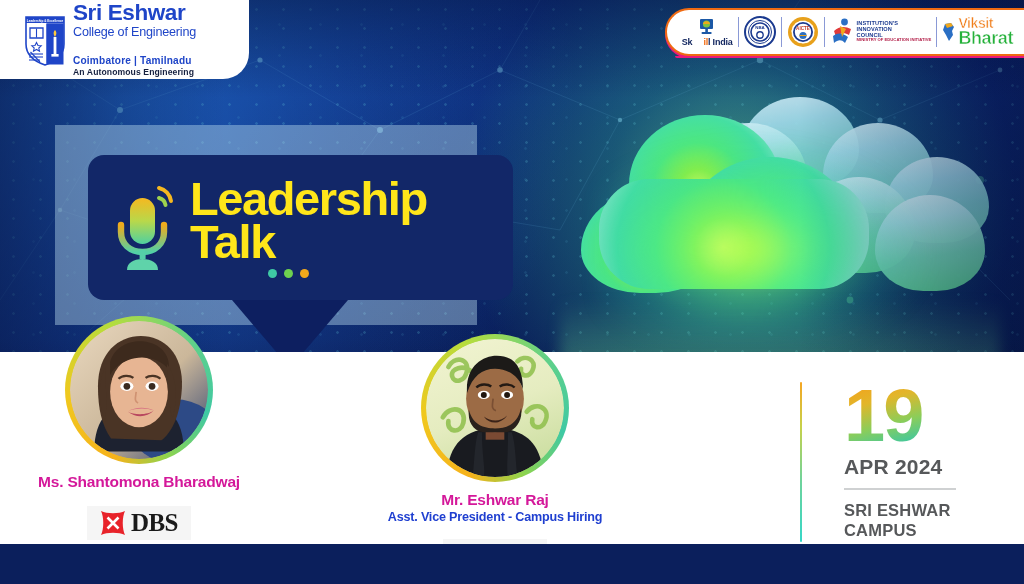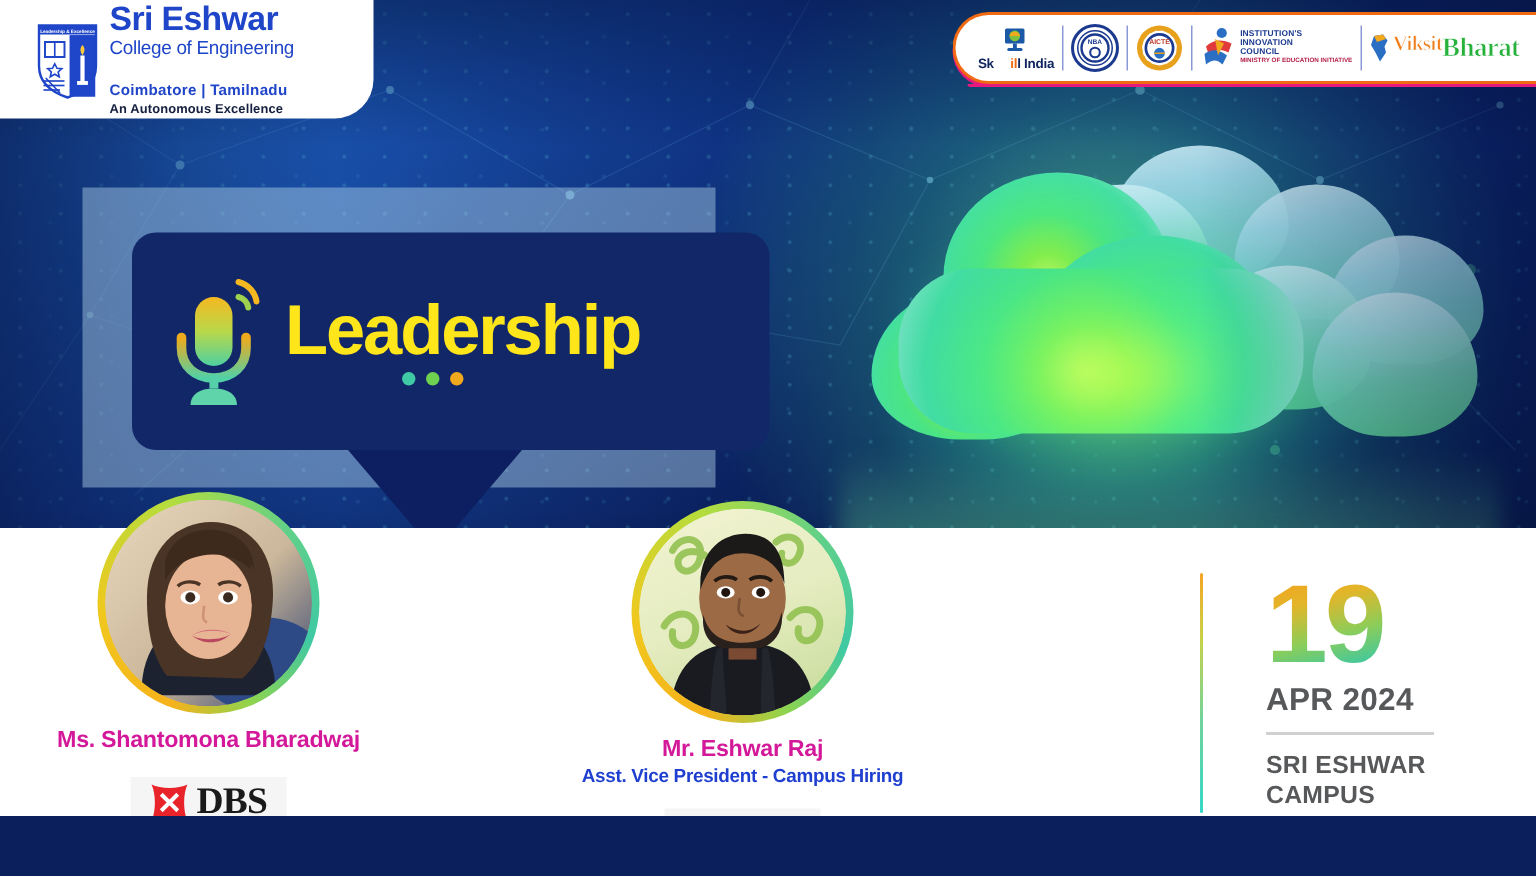--- a/index.html
+++ b/index.html
@@ -106,21 +106,21 @@
   .si-glyph { width:22px; height:18px; }
   .si-text { font-size:9px; font-weight:700; color:#10245e; letter-spacing:-.2px; white-space:nowrap; }
   .si-text i { color:#ef6a12; font-style:normal;margin-left:11px; }
 
   .iic-wrap { display:flex; align-items:center; gap:3px; }
   .iic-text { line-height:1.02; }
   .iic-l1 { font-size:5.6px; font-weight:700; color:#1b3a8f; letter-spacing:.1px; }
   .iic-l2 { font-size:4.2px; font-weight:700; color:#b3214a; letter-spacing:0px; }
 
   .viksit { line-height:.95; display:flex; align-items:center; gap:2px; }
-  .vb-text { display:flex; flex-direction:row;font-family:Liberation Serif, serif; }
+  .vb-text { display:flex; flex-direction:column; }
   .vb1 { font-size:14px; font-weight:700; color:#f07d19; letter-spacing:-.4px; -webkit-text-stroke:.5px #fff; }
   .vb2 { font-size:18px; font-weight:700; color:#25b13a; letter-spacing:-.4px; -webkit-text-stroke:.5px #fff; }
 
   
   .tl-backdrop {
     position:absolute; left:55px; top:125px; width:422px; height:200px;
     background:rgba(190,225,240,.42);
     z-index:2;
   }
   .tl-tail {
@@ -152,21 +152,21 @@
 
   
   .lower {
     position:absolute; left:0; right:0; top:352px; bottom:0;
     background:#ffffff;
     z-index:5;
   }
 
   
   .speaker { position:absolute; z-index:7; text-align:center; }
-  .sp1 { left:14px; top:328px; width:250px; }
+  .sp1 { left:14px; top:316px; width:250px; }
   .sp2 { left:352px; top:334px; width:286px; }
 
   .avatar-ring {
     width:148px; height:148px; border-radius:50%;
     padding:5px;
     margin:0 auto;
     background:conic-gradient(from 200deg, #f6b21b 0%, #f0c81e 18%, #b6dd3c 38%, #5fd08a 58%, #3fc9a4 75%, #8ed44e 88%, #f6b21b 100%);
   }
   .avatar {
     width:100%; height:100%; border-radius:50%; overflow:hidden;
@@ -282,21 +282,21 @@
         <path d="M5 40 L19 40"></path>
           <path d="M5 43 L19 43"></path>
           <path d="M5 46 L16 46"></path>
         <path d="M6.5 38 L16 48"></path>
       </g>
     </svg>
     <div class="logo-text">
       <div class="logo-title">Sri Eshwar</div>
       <div class="logo-sub1">College of Engineering</div>
       <div class="logo-sub2">Coimbatore | Tamilnadu</div>
-      <div class="logo-sub3">An Autonomous Excellence</div>
+      <div class="logo-sub3">An Autonomous Engineering</div>
     </div>
   </div>
 
   <div class="accred">
 
     <div class="acc-item">
       <div class="skill-india">
         <svg class="si-glyph" viewBox="0 0 22 18">
           <rect x="4" y="1" width="13" height="10" rx="1" fill="#1b58a6"></rect>
           <circle cx="10.5" cy="6" r="3.6" fill="#7fc241"></circle>
@@ -392,20 +392,21 @@
       </defs>
       <rect x="16" y="14" width="25" height="46" rx="12.5" fill="url(#micg)"></rect>
       <path d="M7 41 v7 c0 12 9 20 21.5 20 S50 60 50 48 v-7" fill="none" stroke="url(#micg2)" stroke-width="6.4" stroke-linecap="round"></path>
       <rect x="25.6" y="66" width="6" height="9" fill="#55d0a8"></rect>
       <path d="M13 86 c0-7 6-11 15.5-11 S44 79 44 86 Z" fill="#5fd3aa"></path>
       <path d="M45 4 a16 16 0 0 1 12 13" fill="none" stroke="#f5b820" stroke-width="4" stroke-linecap="round"></path>
       <path d="M45 14 a8.5 8.5 0 0 1 6.5 7" fill="none" stroke="#9ed24e" stroke-width="4" stroke-linecap="round"></path>
     </svg>
     <div class="badge-title">
       <div class="bt-line">Leadership</div>
+      <div class="bt-line">Talk</div>
       <div class="dots">
         <span class="dot" style="background:#3fc9a4"></span>
         <span class="dot" style="background:#6ed14f"></span>
         <span class="dot" style="background:#f0a81c"></span>
       </div>
     </div>
   </div>
 
   <div class="lower"></div>
 

